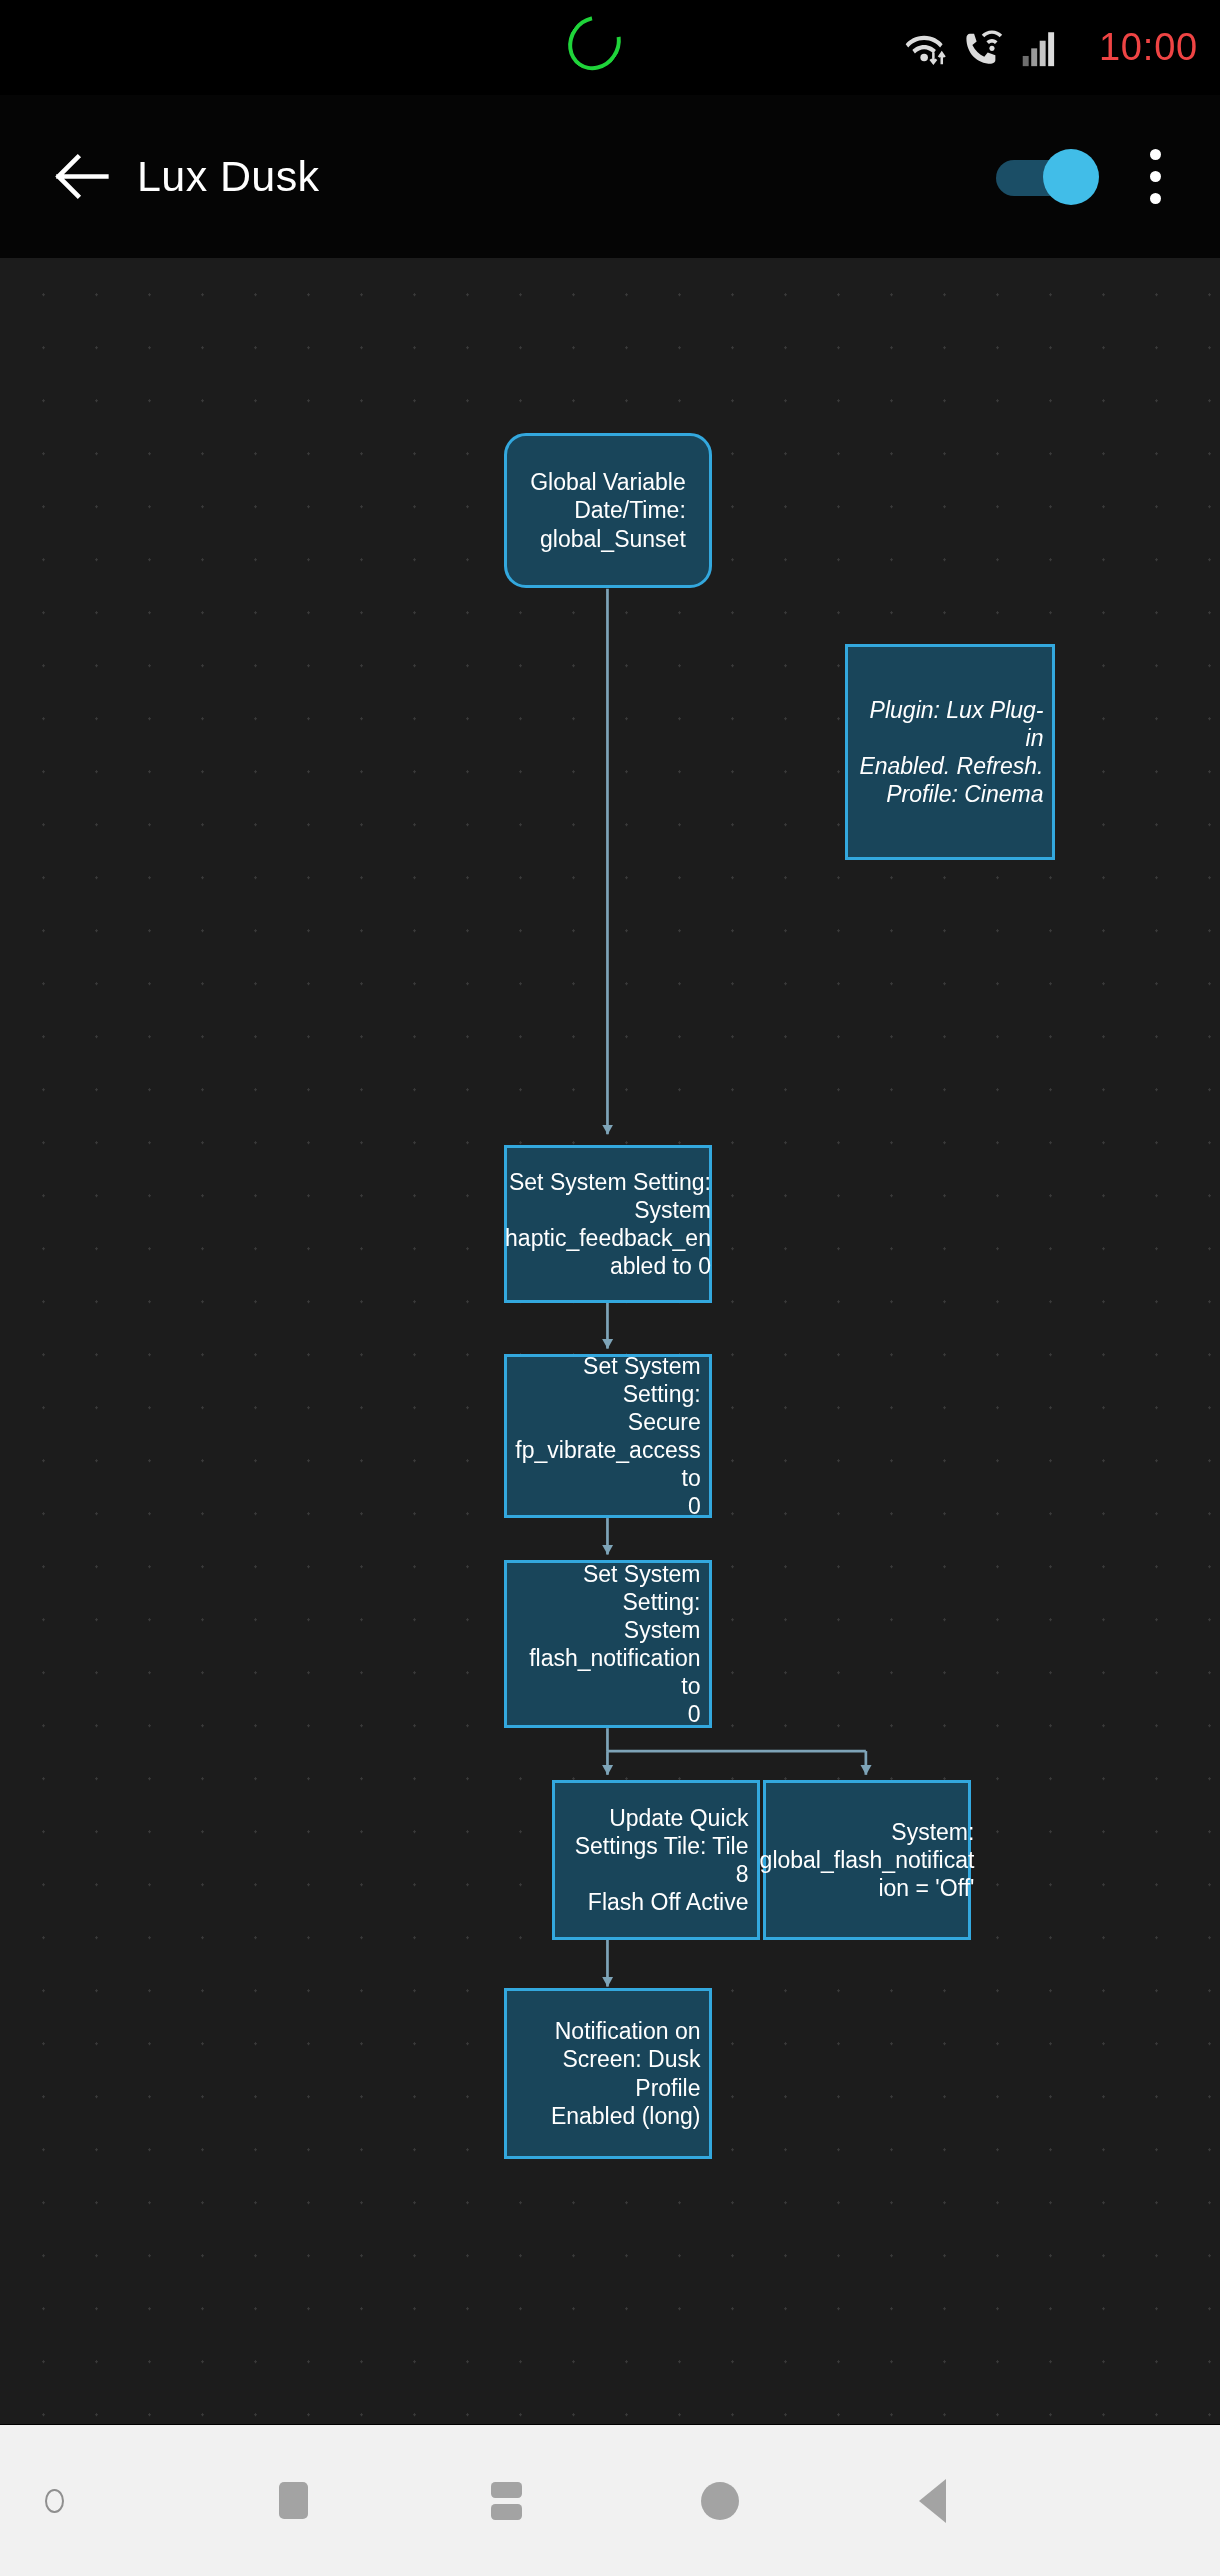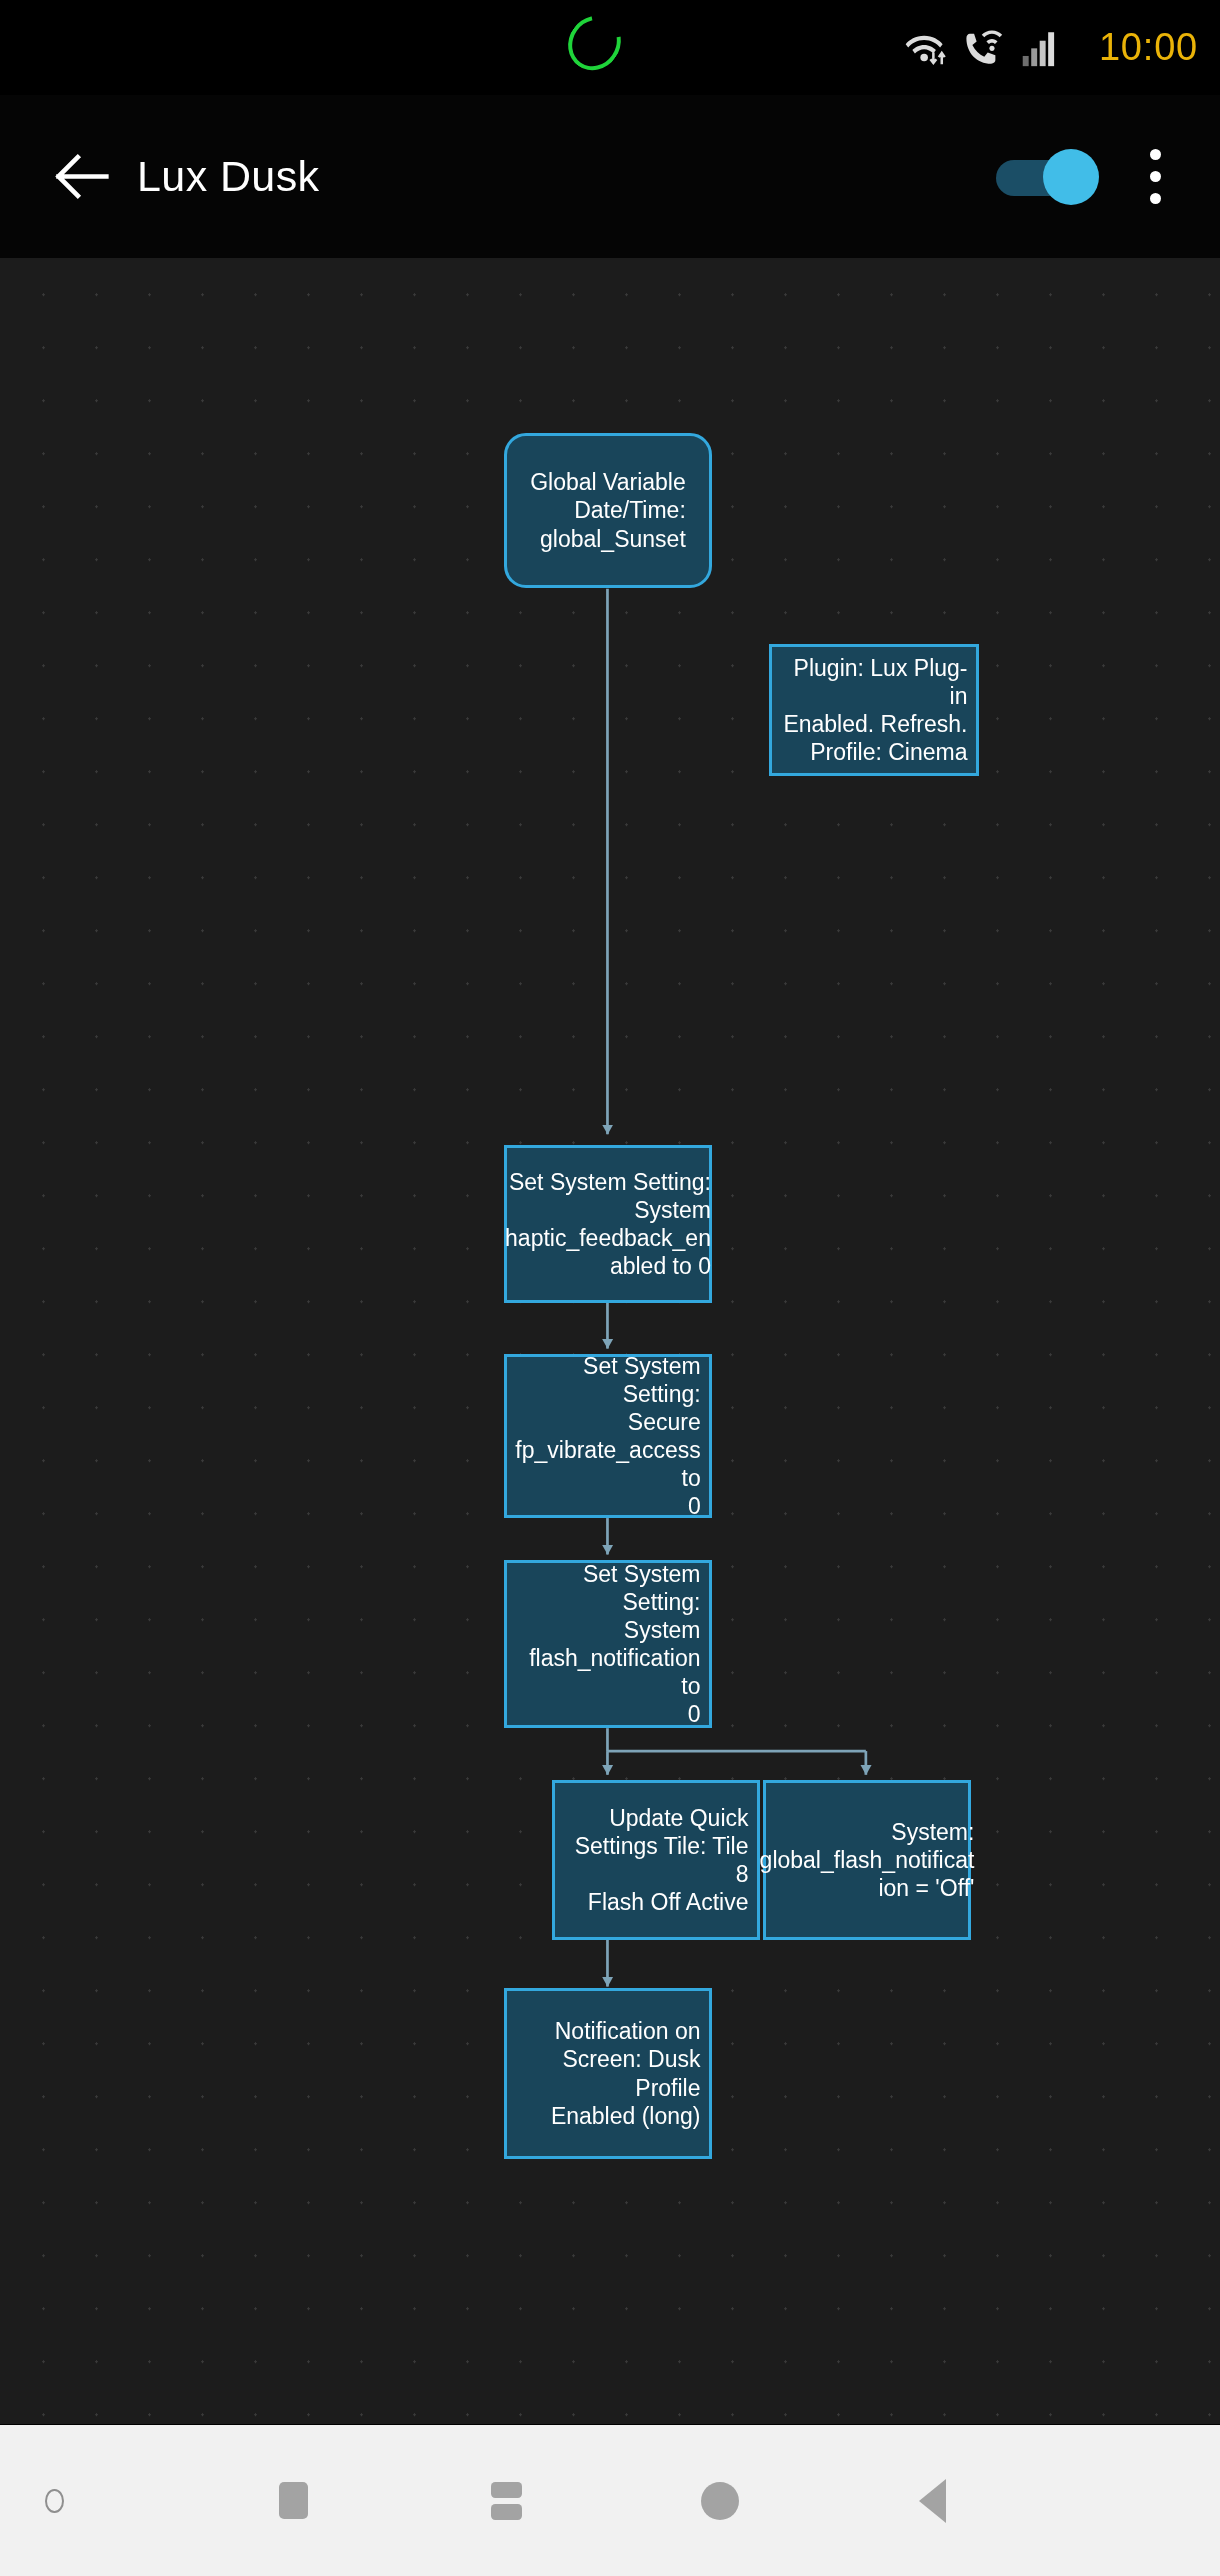--- a/index.html
+++ b/index.html
@@ -22,21 +22,21 @@
     border:4.2px solid #1fd43a; border-radius:50%;
     border-top-color:transparent;
     transform:rotate(35deg);
   }
   #status-icons {
     position:absolute; right:22px; top:0; height:95px;
     display:flex; align-items:center; gap:12px;
   }
   .sb-icon { display:block; }
   #status-time {
-    color:#eab308; font-size:38px; font-weight:400;
+    color:#ef4444; font-size:38px; font-weight:400;
     letter-spacing:0.8px; margin-left:32px;
     font-family:"Liberation Sans", sans-serif;
   }
 
   
   #app-bar {
     position:absolute; left:0; top:95px; width:1220px; height:163px;
     background:#050505;
     display:flex; align-items:center;
   }
@@ -197,21 +197,21 @@
         <line x1="717" y1="1985" x2="717" y2="2040" marker-end="url(#arrow)"></line>
       </g>
     </svg>
 
     <div class="node rounded" style="left:504px; top:175px; width:208px; height:155px;">
       <span class="label">Global Variable
 Date/Time:
 global_Sunset</span>
     </div>
 
-    <div class="node" style="left:769px; top:386px; width:210px; height:132px;">
+    <div class="node" style="left:845px; top:386px; width:210px; height:216px;font-style:italic;">
       <span class="label">Plugin: Lux Plug-in
 Enabled. Refresh.
 Profile: Cinema</span>
     </div>
 
     <div class="node" style="left:504px; top:887px; width:208px; height:158px;">
       <span class="label">Set System Setting:
 System
 haptic_feedback_en
 abled to 0</span>

